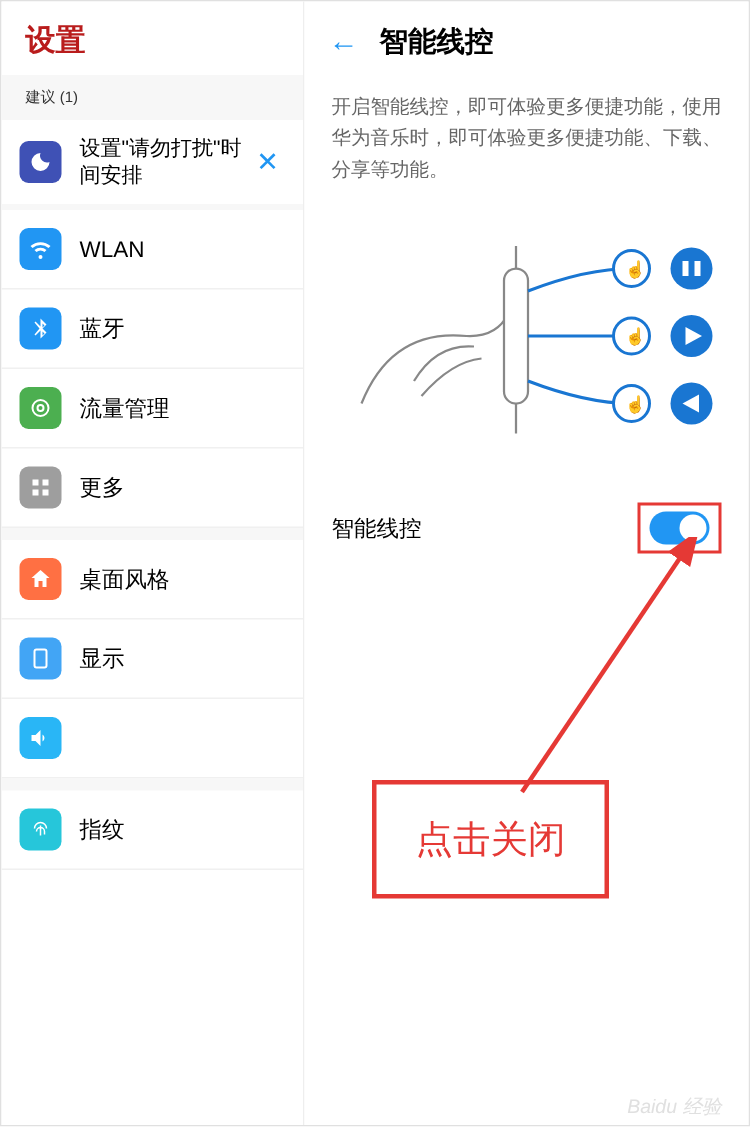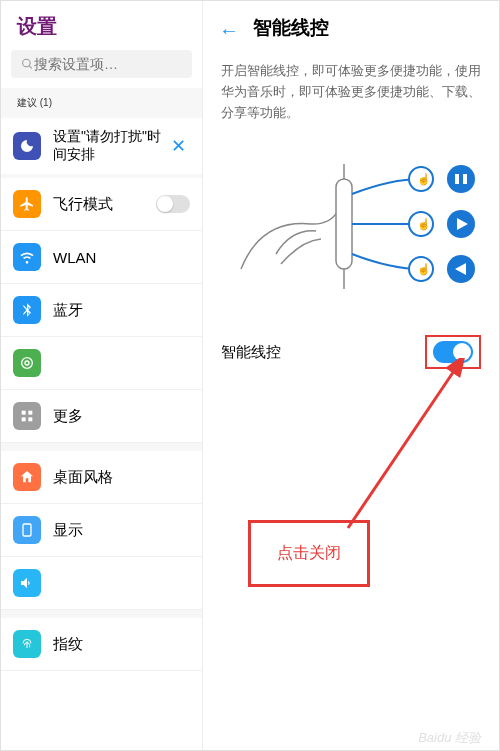--- a/index.html
+++ b/index.html
@@ -1,20 +1,20 @@
 <!DOCTYPE html>
 <html><head>
 <meta charset="utf-8">
 <style>
   * { margin: 0; padding: 0; box-sizing: border-box; font-family: -apple-system, "PingFang SC", sans-serif; }
   body { width: 500px; height: 751px; background: #fff; overflow: hidden; position: relative; }
   .container { display: flex; width: 500px; height: 751px; border: 1px solid #e0e0e0; }
   .left-panel { width: 205px; background: #fff; border-right: 1px solid #eee; overflow: hidden; }
   .right-panel { flex: 1; background: #fff; }
-  .title-left { font-size: 20px; font-weight: 600; padding: 12px 16px 10px 16px; color: #701a75; }
+  .title-left { font-size: 20px; font-weight: 600; padding: 12px 16px 10px 16px; color: #b91c1c; }
   .search-box { margin: 0 10px 10px 10px; background: #f2f2f2; border-radius: 4px; display: flex; align-items: center; padding: 6px 10px; }
   .search-input { border: none; background: transparent; font-size: 14px; color: #999; width: 100%; outline: none; }
   .suggestion-header { font-size: 10px; color: #333; padding: 8px 16px; background: #f7f7f7; }
   .suggestion-row { display: flex; align-items: center; padding: 10px 12px; border-bottom: 4px solid #f7f7f7; }
   .icon { width: 28px; height: 28px; border-radius: 6px; flex-shrink: 0; display: flex; align-items: center; justify-content: center; margin-right: 12px; }
   .close-x { color: #2196f3; font-size: 18px; padding: 0 4px; }
   .item-row { display: flex; align-items: center; padding: 12px 12px; border-bottom: 1px solid #f0f0f0; }
   .item-label { font-size: 15px; color: #000; flex: 1; }
   .section-gap { height: 8px; background: #f7f7f7; }
   .switch-off { width: 34px; height: 18px; background: #e0e0e0; border-radius: 9px; position: relative; }
@@ -23,59 +23,43 @@
   .back-arrow { color: #2196f3; font-size: 20px; margin-right: 14px; }
   .right-title { font-size: 19px; font-weight: 600; color: #000; }
   .desc { font-size: 13px; color: #666; padding: 6px 18px 16px 18px; line-height: 1.6; }
   .illustration { padding: 10px 18px 20px 18px; display: flex; justify-content: center; }
   .toggle-row { display: flex; align-items: center; justify-content: space-between; padding: 16px 18px; }
   .toggle-label { font-size: 15px; color: #000; }
   .red-box-toggle { border: 2px solid #e53935; padding: 4px 6px; }
   .switch-on { width: 40px; height: 22px; background: #2196f3; border-radius: 11px; position: relative; }
   .switch-on:after { content: ""; position: absolute; width: 18px; height: 18px; background: #fff; border-radius: 50%; top: 2px; right: 2px; }
   .annotation-box { position: absolute; left: 248px; top: 520px; border: 3px solid #e53935; padding: 20px 26px; }
-  .annotation-text { font-size: 16px; color: #e53935; }
+  .annotation-text { font-size: 25px; color: #e53935; }
   .arrow-svg { position: absolute; left: 338px; top: 358px; width: 140px; height: 180px; pointer-events: none; }
   .watermark { position: absolute; right: 19px; bottom: 4px; color: #e0e0e0; font-size: 13px; font-style: italic; }
 </style>
 </head>
 <body>
 
 <div class="container">
 
   <div class="left-panel">
     <div class="title-left">设置</div>
-    <div class="search-box">
-      <svg width="14" height="14" viewBox="0 0 24 24" fill="none" stroke="#999" stroke-width="2">
-          <circle cx="10" cy="10" r="7"></circle>
-          <line x1="20" y1="20" x2="15" y2="15"></line>
-        </svg>
-      <input class="search-input" placeholder="搜索设置项…" style="">
-    </div>
     <div class="suggestion-header">建议 (1)</div>
     <div class="suggestion-row">
       <div class="icon" style="background:#3f51b5">
         <svg width="16" height="16" viewBox="0 0 24 24" fill="#fff">
             <path d="M12 3a9 9 0 109 9 7 7 0 01-9-9z"></path>
           </svg>
       </div>
       <div class="item-label" style="font-size:14px">设置"请勿打扰"时间安排</div>
       <div class="close-x">✕</div>
     </div>
 
     <div id="group1">
-        <div class="item-row">
-          <div class="icon" style="background: rgb(255, 149, 0);">
-            <svg width="16" height="16" viewBox="0 0 24 24" fill="#fff">
-              <path d="M21 16v-2l-8-5V3.5a1.5 1.5 0 00-3 0V9l-8 5v2l8-2.5V19l-2 1.5V22l3.5-1 3.5 1v-1.5L13 19v-5.5l8 2.5z"></path>
-            </svg>
-          </div>
-          <div class="item-label">飞行模式</div>
-          <div class="switch-off"></div>
-        </div>
         <div class="item-row">
           <div class="icon" style="background: rgb(33, 150, 243);">
             <svg width="16" height="16" viewBox="0 0 24 24" fill="#fff">
               <path d="M12 18a2 2 0 100 4 2 2 0 000-4zm-6-5a9 9 0 0112 0l-2 2a6 6 0 00-8 0zm-4-4a15 15 0 0120 0l-2 2a12 12 0 00-16 0z"></path>
             </svg>
           </div>
           <div class="item-label">WLAN</div>
         </div>
         <div class="item-row">
           <div class="icon" style="background: rgb(33, 150, 243);">
@@ -85,20 +69,21 @@
           </div>
           <div class="item-label">蓝牙</div>
         </div>
         <div class="item-row">
           <div class="icon" style="background: rgb(76, 175, 80);">
             <svg width="16" height="16" viewBox="0 0 24 24" fill="none" stroke="#fff" stroke-width="2">
               <circle cx="12" cy="12" r="3"></circle>
               <circle cx="12" cy="12" r="8"></circle>
             </svg>
           </div>
+          <div class="item-label">流量管理</div>
         </div>
         <div class="item-row">
           <div class="icon" style="background: rgb(158, 158, 158);">
             <svg width="16" height="16" viewBox="0 0 24 24" fill="#fff">
               <rect x="4" y="4" width="6" height="6"></rect>
               <rect x="14" y="4" width="6" height="6"></rect>
               <rect x="4" y="14" width="6" height="6"></rect>
               <rect x="14" y="14" width="6" height="6"></rect>
             </svg>
           </div>

